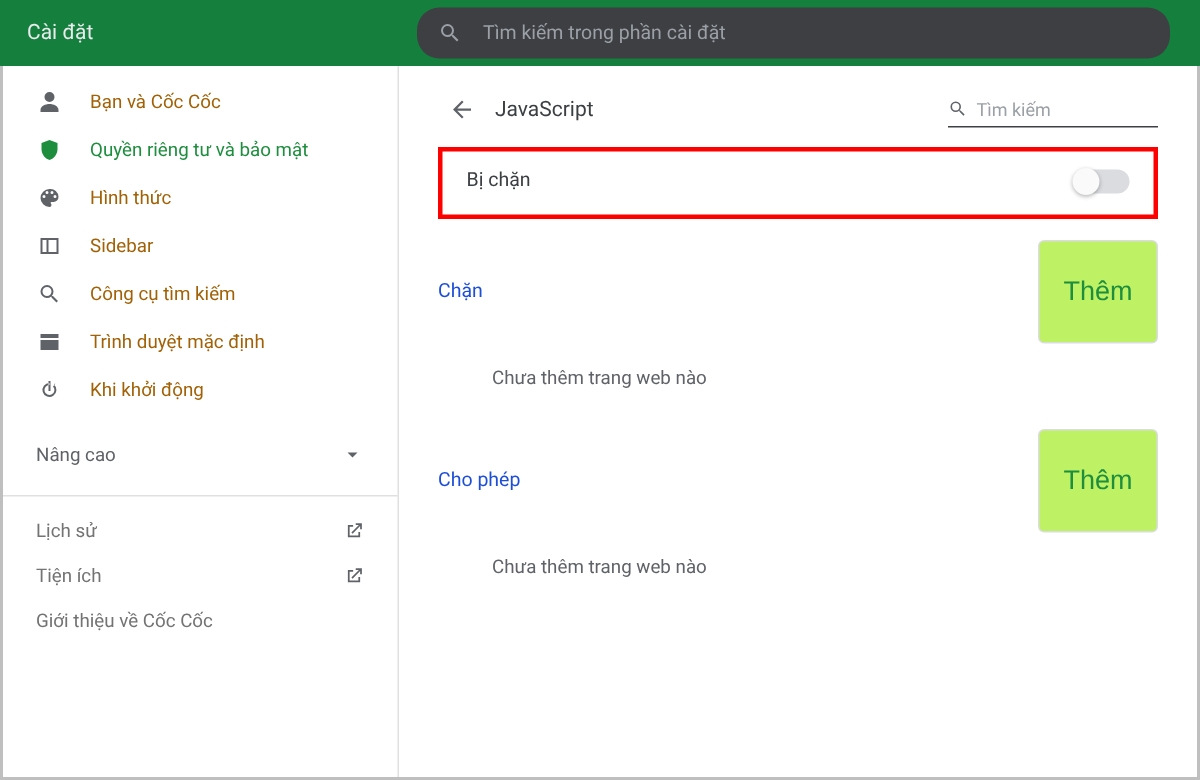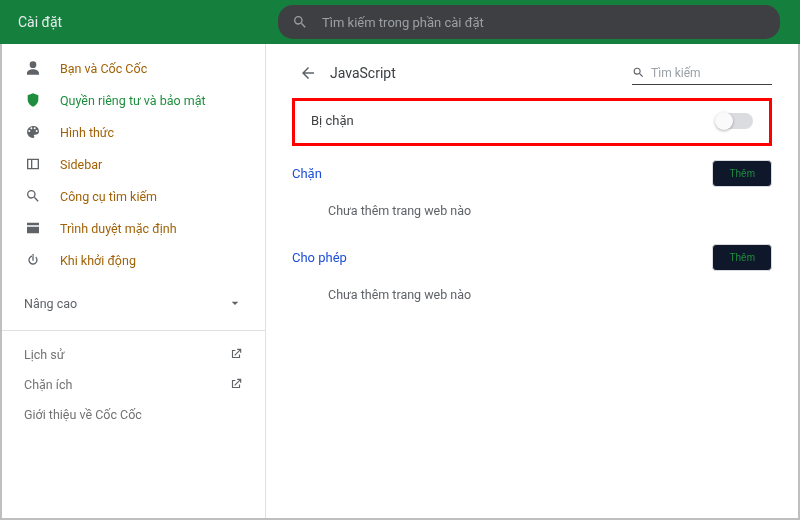--- a/index.html
+++ b/index.html
@@ -28,21 +28,21 @@
   .pg-title{font-size:14px;color:#3c4043;font-weight:400}
   .mini-search{margin-left:auto;display:flex;align-items:center;border-bottom:1px solid #3c4043;height:24px;width:140px}
   .mini-search svg{fill:#5f6368;width:13px;height:13px;margin-right:6px}
   .mini-search span{font-size:12px;color:#9aa0a6}
   .toggle-card{border:3px solid #ff0000;padding:12px 16px;display:flex;align-items:flex-start;justify-content:space-between;min-height:48px;margin-bottom:8px}
   .toggle-card .label{font-size:13px;color:#3c4043}
   .toggle{width:36px;height:16px;background:#dadce0;border-radius:10px;position:relative;cursor:pointer}
   .toggle::after{content:"";width:18px;height:18px;background:#fafafa;border-radius:50%;position:absolute;top:-1px;left:-2px;box-shadow:0 1px 3px rgba(0,0,0,0.3)}
   .section-row{display:flex;align-items:center;justify-content:space-between;padding:6px 0;margin-top:6px}
   .section-row .s-title{font-size:13px;color:#1d4ed8}
-  .add-btn{border:1px solid #dadce0;background:#0f172a;color:#1e8e3e;font-size:10px;padding:7px 16px;border-radius:4px;cursor:pointer}
+  .add-btn{border:1px solid #dadce0;background:#bef264;color:#1e8e3e;font-size:18px;padding:23px 16px;border-radius:4px;cursor:pointer}
   .empty{font-size:12.5px;color:#5f6368;padding:10px 0 14px 36px}
 </style>
 </head>
 <body>
 
 <div class="top-bar">
   <div class="top-title">Cài đặt</div>
   <div class="search-wrap">
     <svg width="16" height="16" viewBox="0 0 24 24">
         <path d="M15.5 14h-.79l-.28-.27A6.471 6.471 0 0016 9.5 6.5 6.5 0 109.5 16a6.47 6.47 0 004.23-1.57l.27.28v.79L19 20.49 20.49 19 15.5 14zM9.5 14A4.5 4.5 0 119.5 5a4.5 4.5 0 010 9z"></path>
@@ -128,21 +128,21 @@
 
     <div class="divider"></div>
 
     <div class="link-row">
       <span>Lịch sử</span>
       <svg viewBox="0 0 24 24">
           <path d="M14 3h7v7h-2V6.4L10.4 15 9 13.6 17.6 5H14V3zM5 5h6v2H7v10h10v-4h2v6H5V5z"></path>
         </svg>
     </div>
     <div class="link-row">
-      <span>Chặn ích</span>
+      <span>Tiện ích</span>
       <svg viewBox="0 0 24 24">
           <path d="M14 3h7v7h-2V6.4L10.4 15 9 13.6 17.6 5H14V3zM5 5h6v2H7v10h10v-4h2v6H5V5z"></path>
         </svg>
     </div>
     <div class="link-row">
       <span>Giới thiệu về Cốc Cốc</span>
     </div>
   </div>
 
   <div class="content">

